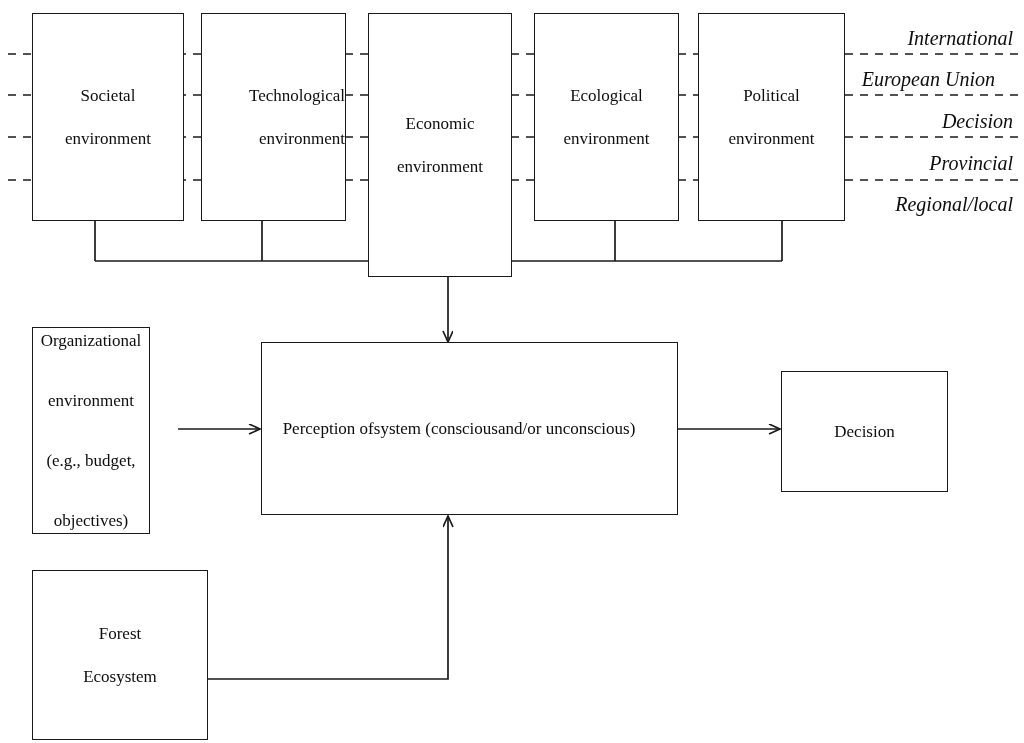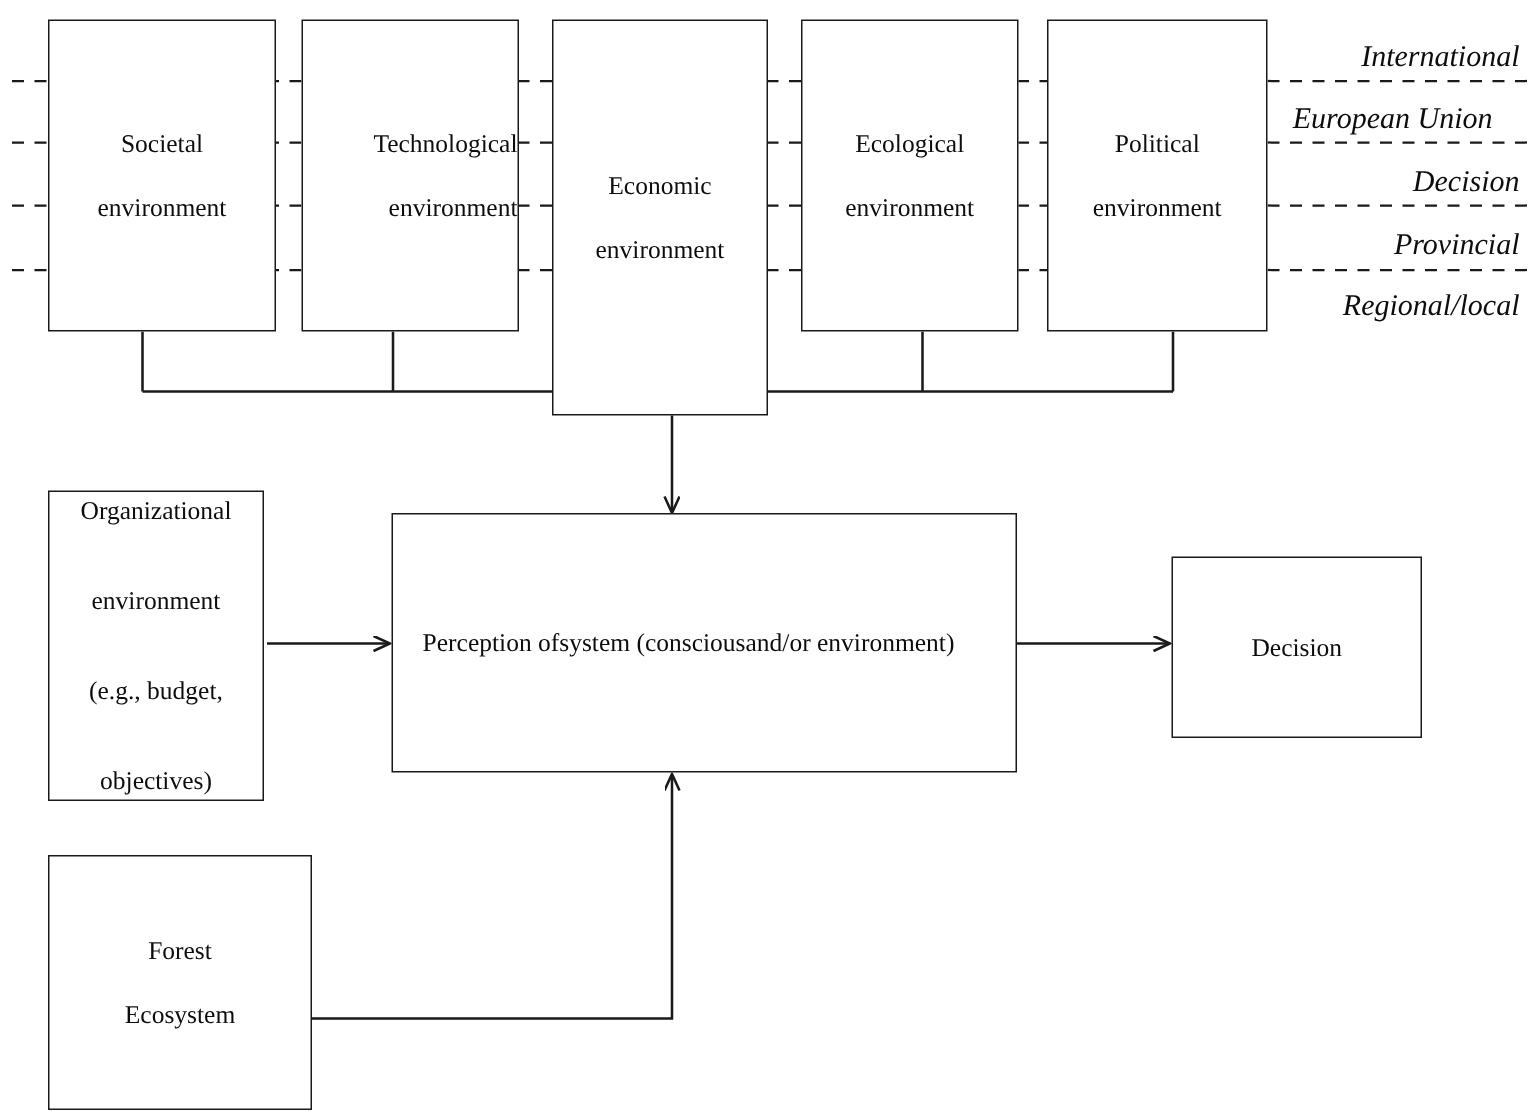--- a/index.html
+++ b/index.html
@@ -174,33 +174,33 @@
     <span class="ln">Political</span>
     <span class="ln">environment</span>
   </div>
 
   <div class="scale-label" style="right:11px; top:27px;">International</div>
   <div class="scale-label" style="right:29px; top:68px;">European Union</div>
   <div class="scale-label" style="right:11px; top:110px;">Decision</div>
   <div class="scale-label" style="right:11px; top:152px;">Provincial</div>
   <div class="scale-label" style="right:11px; top:193px;">Regional/local</div>
 
-  <div class="node org" style="left:32px; top:327px; width:144px; height:207px;gap:19px;">
+  <div class="node org" style="left:32px; top:327px; width:118px; height:207px;gap:19px;">
     <span class="ln">Organizational</span>
     <span class="ln">environment</span>
     <span class="ln">(e.g., budget,</span>
     <span class="ln">objectives)</span>
   </div>
 
   <div class="node central" style="left:261px; top:342px; width:417px; height:173px;">
     <div class="inner-arrow-slot"></div>
     <div class="central-col right">
       <span class="ln">Perception of</span>
       <span class="ln">system (conscious</span>
-      <span class="ln">and/or environment)</span>
+      <span class="ln">and/or unconscious)</span>
     </div>
   </div>
 
   <div class="node" style="left:781px; top:371px; width:167px; height:121px;">
     <span class="ln">Decision</span>
   </div>
 
   <div class="node eco" style="left:32px; top:570px; width:176px; height:170px;align-items:center;">
     <span class="ln">Forest</span>
     <span class="ln">Ecosystem</span>

